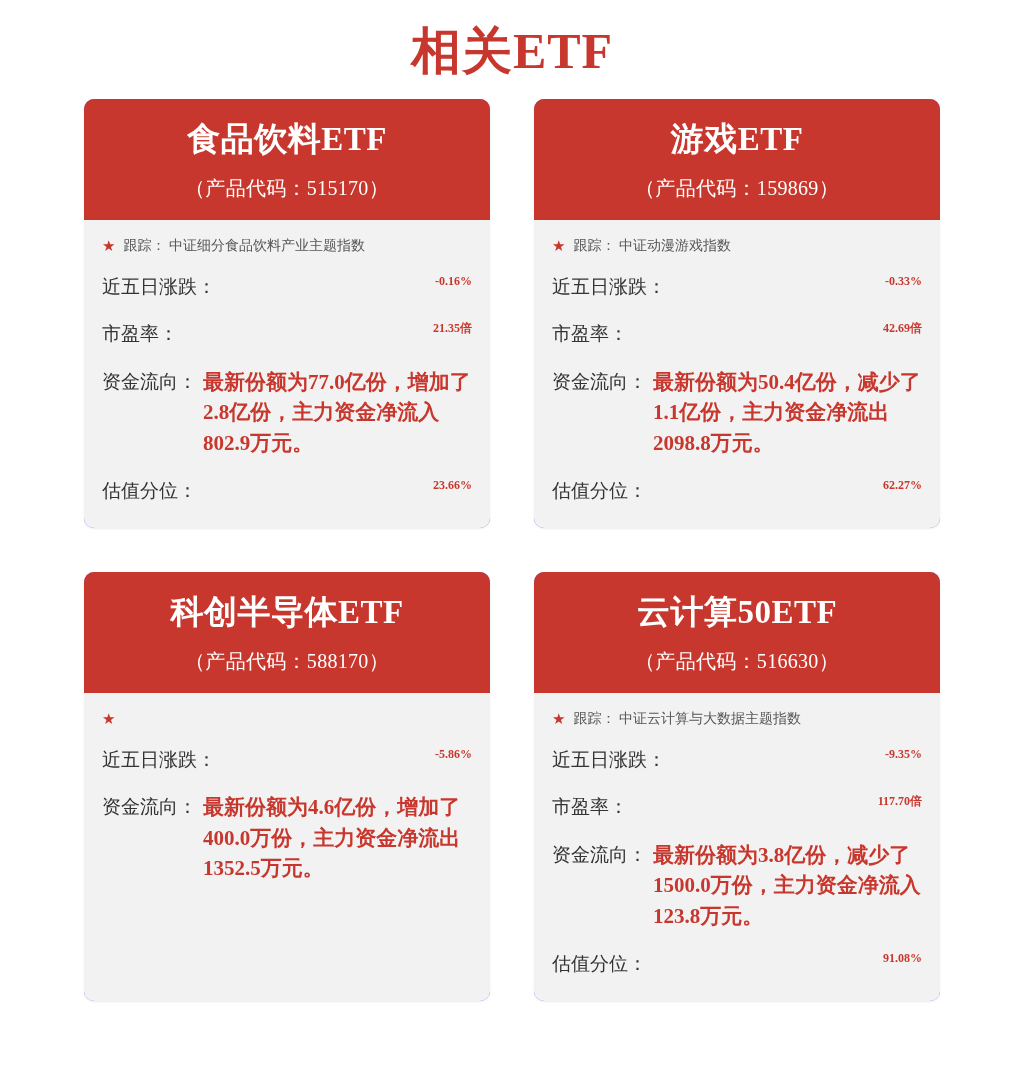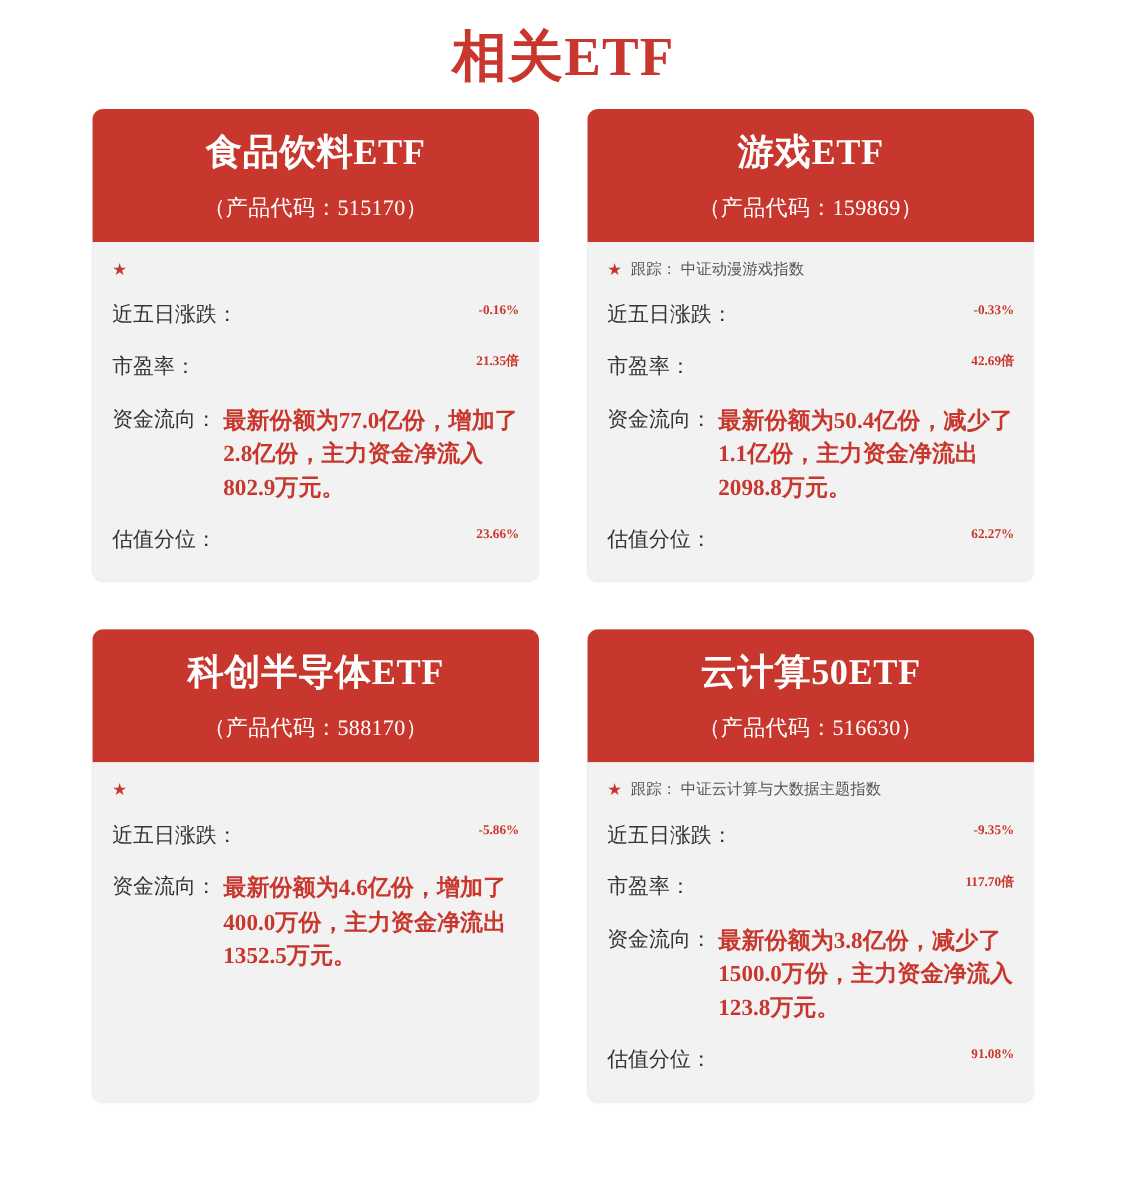--- a/index.html
+++ b/index.html
@@ -34,21 +34,21 @@
     flex-wrap: wrap;
     justify-content: center;
     gap: 44px 44px;
     padding: 0 84px;
     box-sizing: border-box;
   }
   .card {
     width: 406px;
     border-radius: 10px;
     overflow: hidden;
-    background: #e5e5e5;
+    background: #8b5cf6;
     display: flex;
     flex-direction: column;
     box-shadow: 0 1px 2px rgba(0,0,0,0.08);
   }
   .card-head {
     background: #c8372d;
     color: #ffffff;
     padding: 22px 14px 18px 14px;
     text-align: center;
   }
@@ -126,20 +126,24 @@
     <div class="card">
       <div class="card-head">
         <div class="card-name">食品饮料ETF</div>
         <div class="card-code">
           <span>（产品代码：</span><span>515170</span><span>）</span>
         </div>
       </div>
       <div class="card-body">
         <div class="track-row">
           <span class="star-icon">★</span>
+          <span class="track-text">
+            <span>跟踪：</span>
+            <span>中证细分食品饮料产业主题指数</span>
+          </span>
         </div>
         <div class="metric">
           <span class="metric-label">近五日涨跌：</span>
           <span class="metric-value">-0.16%</span>
         </div>
         <div class="metric">
           <span class="metric-label">市盈率：</span>
           <span class="metric-value">21.35倍</span>
         </div>
         <div class="metric flow-row">

